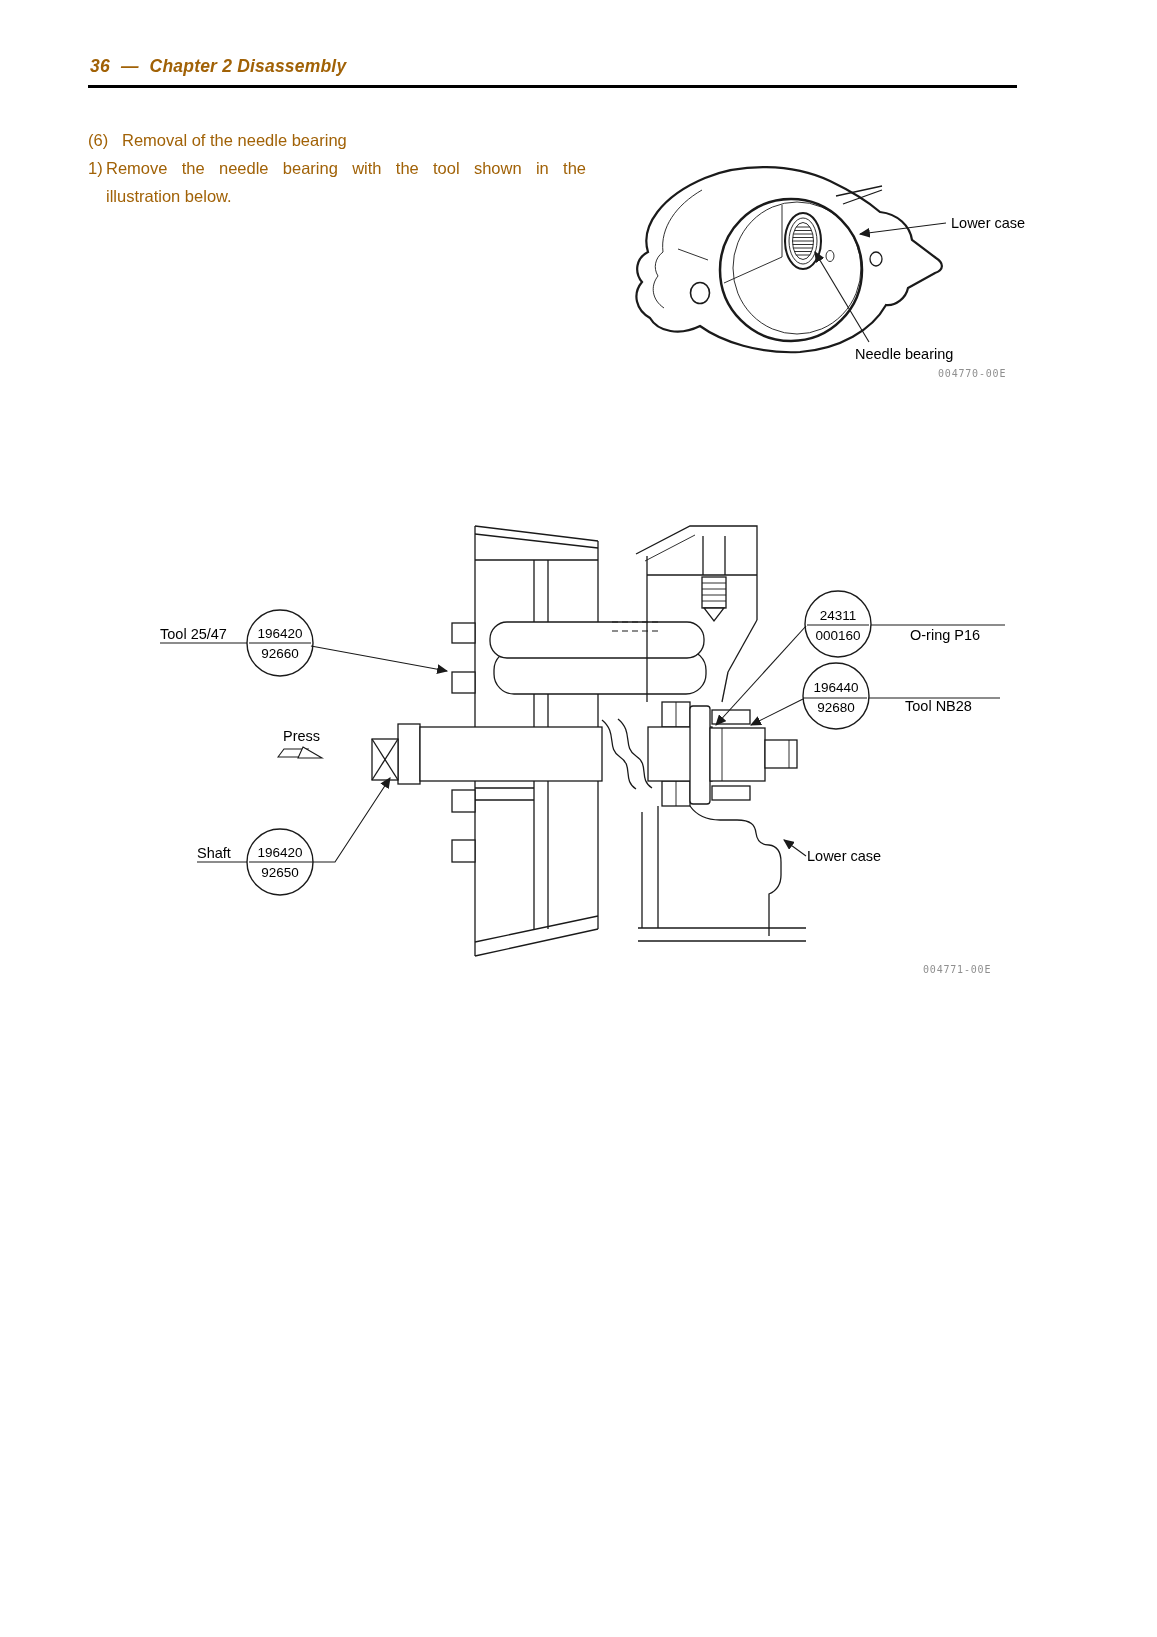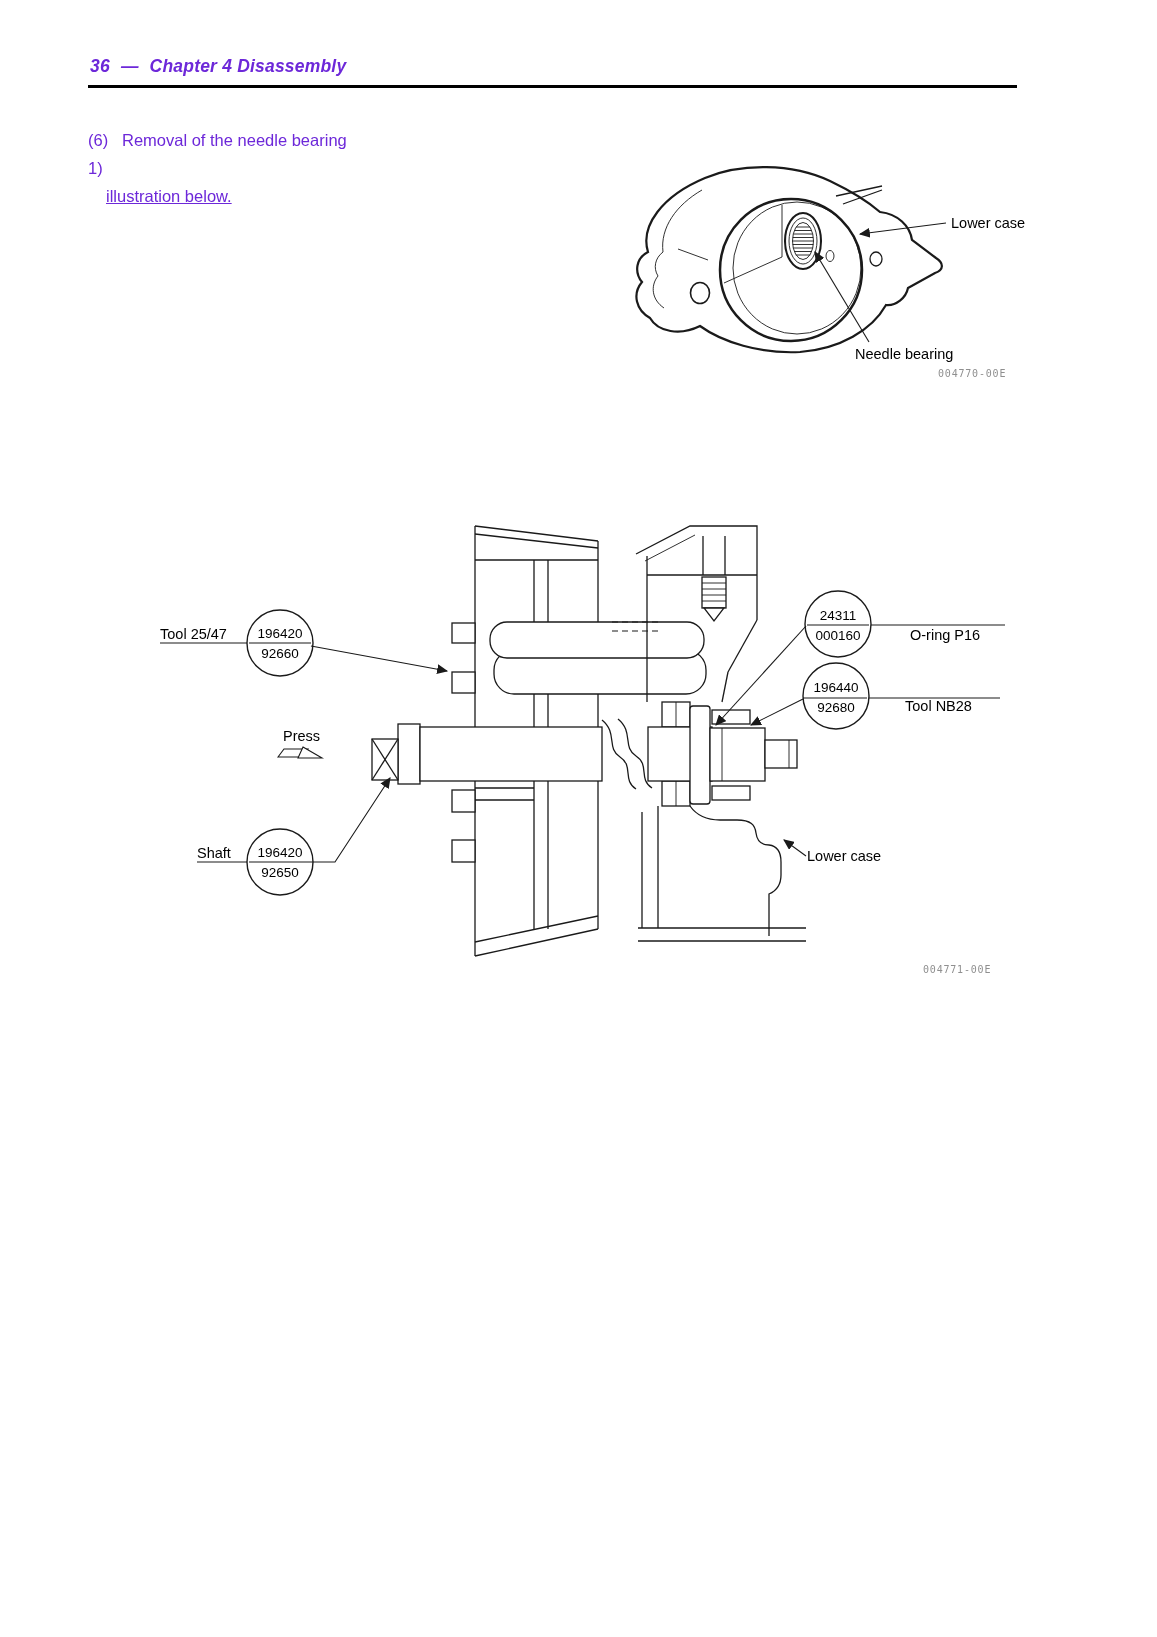--- a/index.html
+++ b/index.html
@@ -1,18 +1,18 @@
 <!DOCTYPE html>
 <html><head>
 <meta charset="utf-8">
 <style>
   html,body{margin:0;padding:0;background:#e8e8e8;}
   .page{
     position:relative;width:1157px;height:1637px;background:#ffffff;
-    font-family:"Liberation Sans", sans-serif;color:#6d28d9;overflow:hidden;
+    font-family:"Liberation Sans", sans-serif;color:#a16207;overflow:hidden;
   }
   .abs{position:absolute;}
   .header-line{position:absolute;left:88px;top:85px;width:929px;height:3px;background:#000;}
   .header{
     position:absolute;left:90px;top:56px;font-size:17.5px;font-weight:bold;font-style:italic;
     display:flex;align-items:baseline;gap:11px;letter-spacing:.2px;
   }
   .bodytext{font-size:16.5px;line-height:1.2;}
   .just{text-align:justify;text-align-last:justify;}
   svg text{font-family:"Liberation Sans", sans-serif;fill:#000;}
@@ -27,29 +27,30 @@
   svg .dash{stroke:#1a1a1a;stroke-width:1.1;fill:none;stroke-dasharray:6 4;}
 </style>
 </head>
 <body>
 
 <div class="page">
 
   <div class="header">
     <span>36</span>
     <span>—</span>
-    <span>Chapter 4  Disassembly</span>
+    <span>Chapter 2  Disassembly</span>
   </div>
   <div class="header-line"></div>
 
   <span class="abs bodytext" style="left:88px;top:131px;">(6)</span>
   <span class="abs bodytext" style="left:122px;top:131px;">Removal of the needle bearing</span>
 
   <span class="abs bodytext" style="left:88px;top:159px;">1)</span>
-  <span class="abs bodytext" style="left:106px;top:187px;text-decoration:underline;">illustration below.</span>
+  <div class="abs bodytext just" style="left:106px;top:159px;width:480px;">Remove the needle bearing with the tool shown in the</div>
+  <span class="abs bodytext" style="left:106px;top:187px;">illustration below.</span>
 
   <svg class="abs" style="left:598px;top:150px;" width="462" height="238" viewBox="598 150 462 238">
     <defs>
       <marker id="ah1" markerWidth="11" markerHeight="9" refX="9" refY="4.5" orient="auto">
         <path d="M0,0 L10,4.5 L0,9 z" fill="#1a1a1a"></path>
       </marker>
     </defs>
     <g>
       <path class="ln" style="stroke-width:2.2" d="M705,178 C740,163 792,163 830,181 C855,193 872,205 880,212 C898,214 910,226 912,240 L936,258 C944,263 944,270 935,273 L908,288 C906,298 896,306 886,305 C872,330 840,349 800,352 C760,354 722,342 700,326 C680,336 658,332 650,318 C636,310 632,294 642,282 C634,272 636,258 648,252 C640,226 662,196 705,178 Z"></path>
       <path class="thin" d="M702,190 C676,205 660,228 663,252 C655,258 653,268 658,276 C650,286 652,300 664,308"></path>

